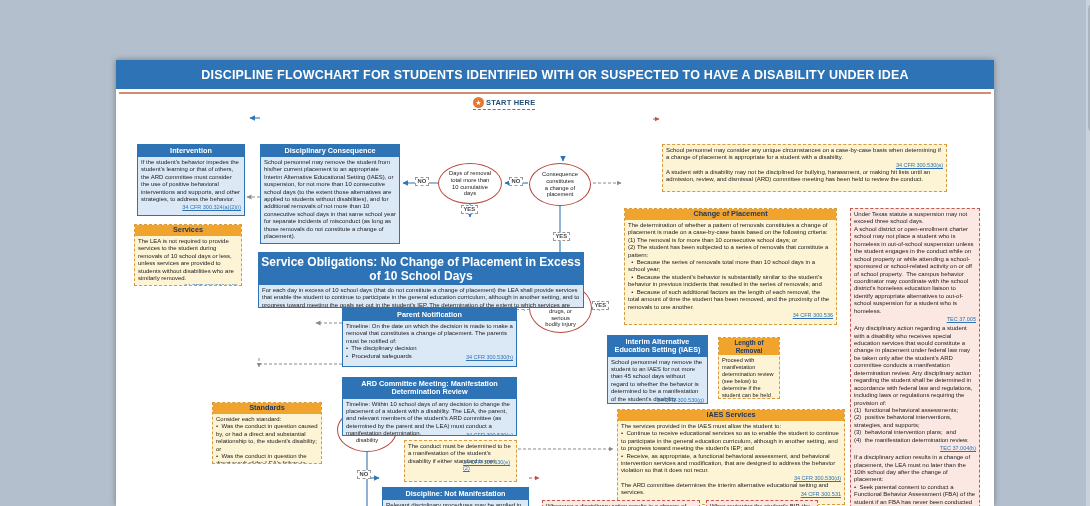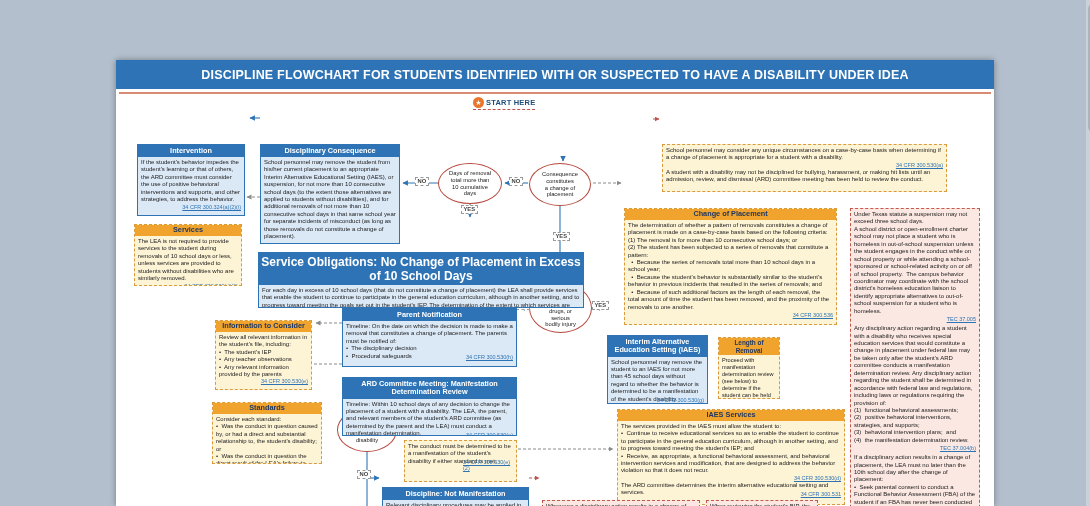--- a/index.html
+++ b/index.html
@@ -164,28 +164,20 @@
   </div>
 
   <div class="box blue" style="left:330px;top:276px;width:175px;height:59px;">
     <div class="bh">Parent Notification</div>
     <div class="bb">Timeline: On the date on which the decision is made to make a removal that constitutes a change of placement. The parents must be notified of:
 •  The disciplinary decision
 •  Procedural safeguards</div>
     <div class="cite" style="margin-top:-7px;">34 CFR 300.530(h)</div>
   </div>
 
-  <div class="box gold" style="left:203px;top:288px;width:97px;height:70px;">
-    <div class="gh">Information to Consider</div>
-    <div class="bb">Review all relevant information in the student's file, including:
-•  The student's IEP
-•  Any teacher observations
-•  Any relevant information provided by the parents</div>
-    <div class="cite" style="margin-top:-1px;">34 CFR 300.530(e)</div>
-  </div>
 
   <div class="box gold" style="left:200px;top:370px;width:110px;height:62px;">
     <div class="gh">Standards</div>
     <div class="bb">Consider each standard:
 •  Was the conduct in question caused by, or had a direct and substantial relationship to, the student's disability; or
 •  Was the conduct in question the direct result of the LEA's failure to implement the IEP?</div>
 
   </div>
 
   <div class="box blue" style="left:330px;top:345px;width:175px;height:59px;">

